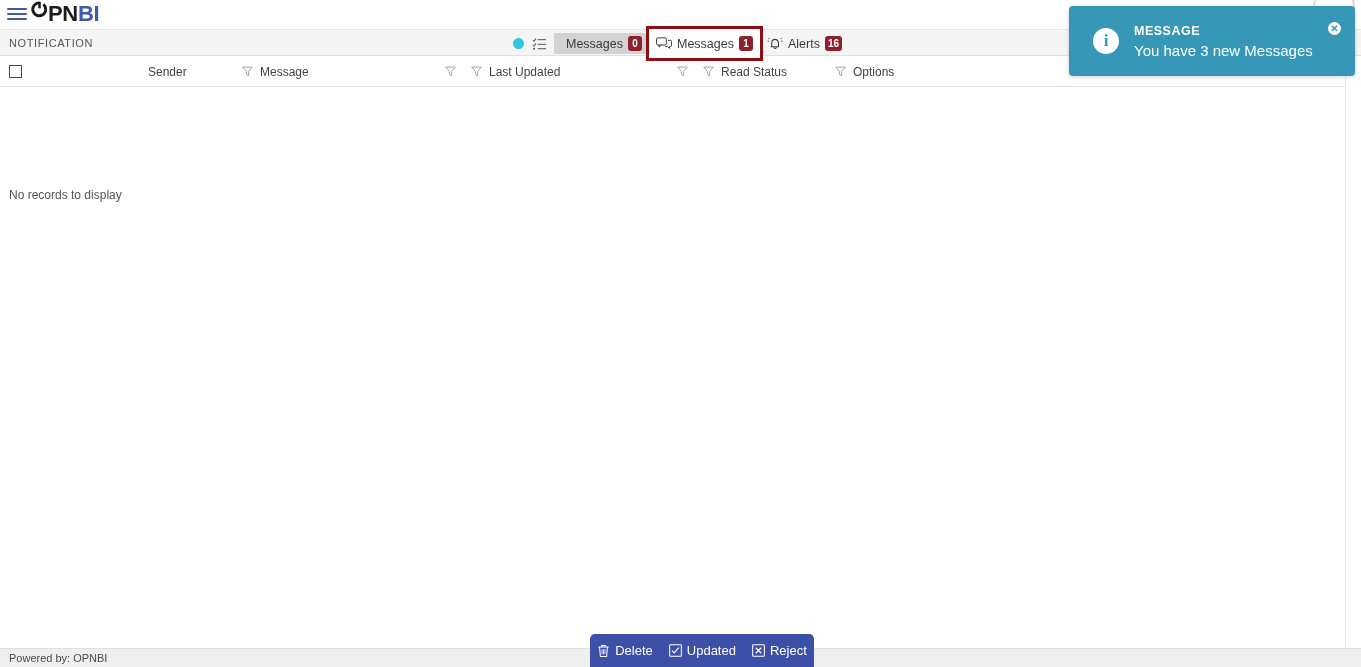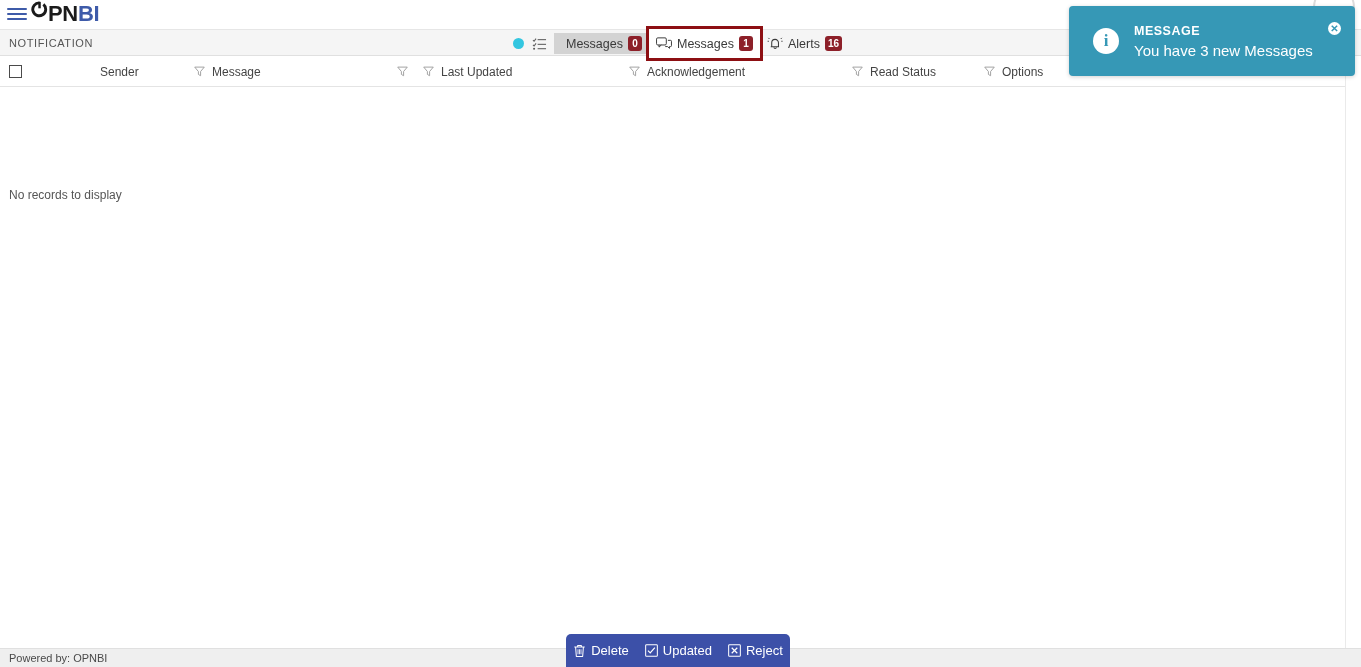--- a/index.html
+++ b/index.html
@@ -64,21 +64,21 @@
     display: flex; align-items: center;
   }
   .th { display: flex; align-items: center; font-size: 12px; color: #444; height: 30px; }
   .th-check { width: 100px; padding-left: 9px; }
   .chk {
     width: 13px; height: 13px; border: 1.5px solid #4a4a4a; background: #fff;
     display: inline-block; cursor: pointer;
   }
   .funnel { width: 26px; display: flex; align-items: center; justify-content: center; color: #9a9a9a; cursor: pointer; }
   .th-label { white-space: nowrap; }
-  .col-sender    { width: 86px; }
+  .col-sender    { width: 86px; margin-left: 48px; }
   .col-message   { width: 177px; }
   .col-created   { width: 196px; }
   .col-updated   { width: 180px; }
   .col-ack       { width: 197px; }
   .col-read      { width: 106px; }
   .col-options   { width: 120px; }
 
   #no-records {
     position: absolute; left: 9px; top: 100px;
     font-size: 12px; color: #555;
@@ -89,21 +89,21 @@
   }
 
   
   #right-track {
     position: absolute; right: 0; top: 57px; width: 16px; height: 591px;
     background: #ffffff; border-left: 1px solid #eaeaea;
   }
 
   
   #action-bar {
-    position: absolute; left: 566px; top: 634px; width: 224px; height: 33px;
+    position: absolute; left: 590px; top: 634px; width: 224px; height: 33px;
     background: #3c50a8; border-radius: 5px 5px 0 0;
     display: flex; align-items: center; justify-content: center; gap: 16px;
     z-index: 6;
   }
   .action-btn {
     display: flex; align-items: center; gap: 5px;
     color: #ffffff; font-size: 13px; cursor: pointer; white-space: nowrap;
   }
   .action-btn .a-icon { display: flex; align-items: center; }
 
@@ -243,23 +243,20 @@
 
   <div class="th col-updated">
     <span class="th-label">Last Updated</span>
   </div>
   <div class="funnel">
     <svg width="11" height="11" viewBox="0 0 12 12">
         <path d="M0.8 1.2 h10.4 L7.2 6 v4.6 l-2.4 -1.4 V6 z" fill="none" stroke="#9a9a9a" stroke-width="1"></path>
       </svg>
   </div>
 
-  <div class="th col-ack">
-    <span class="th-label">Acknowledgement</span>
-  </div>
   <div class="funnel">
     <svg width="11" height="11" viewBox="0 0 12 12">
         <path d="M0.8 1.2 h10.4 L7.2 6 v4.6 l-2.4 -1.4 V6 z" fill="none" stroke="#9a9a9a" stroke-width="1"></path>
       </svg>
   </div>
 
   <div class="th col-read">
     <span class="th-label">Read Status</span>
   </div>
   <div class="funnel">

